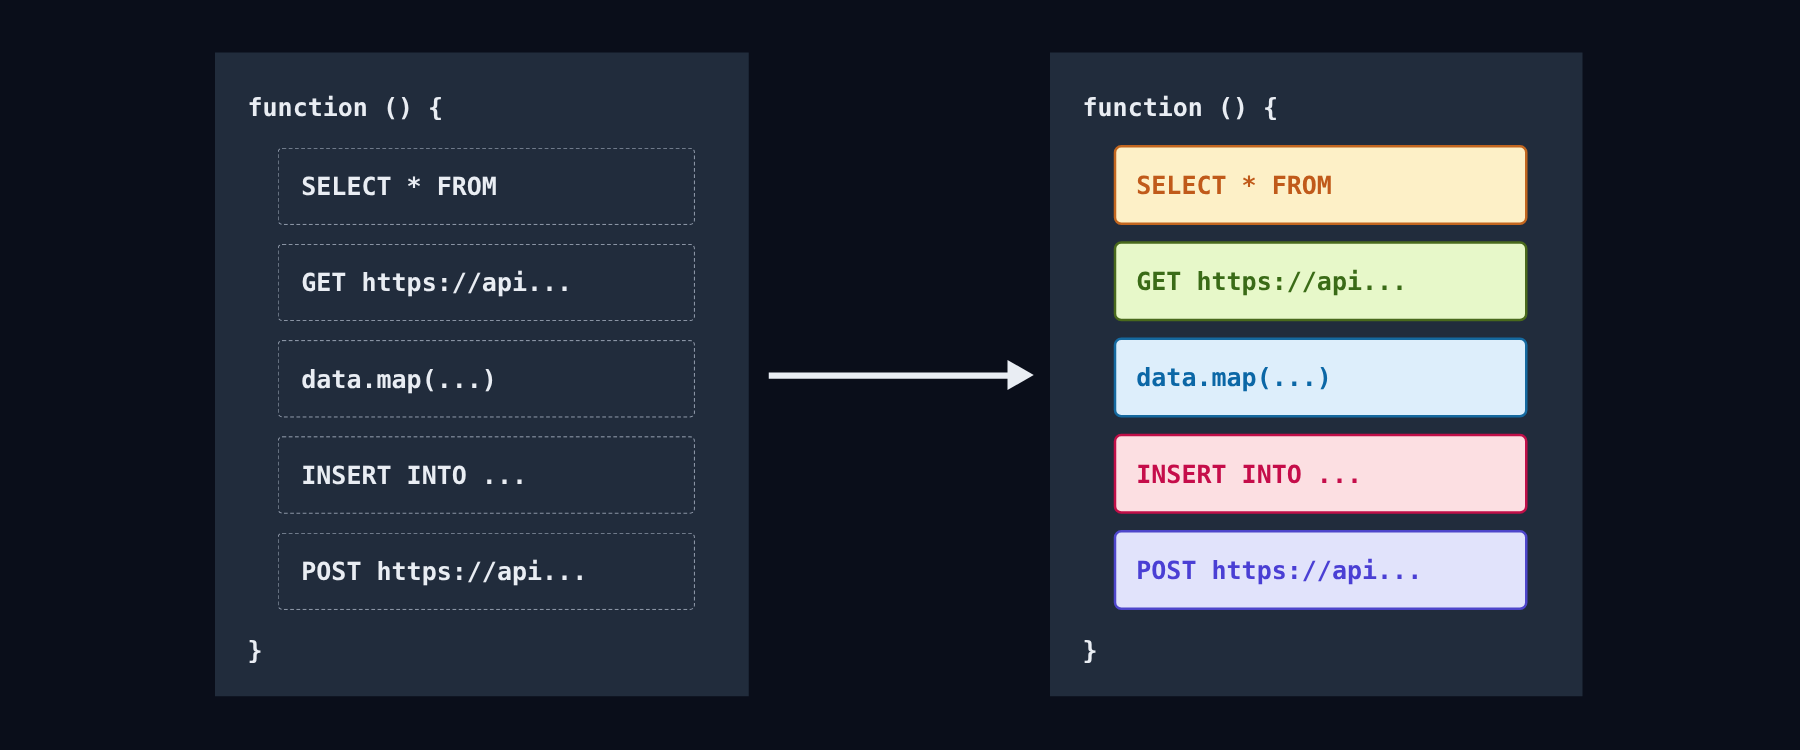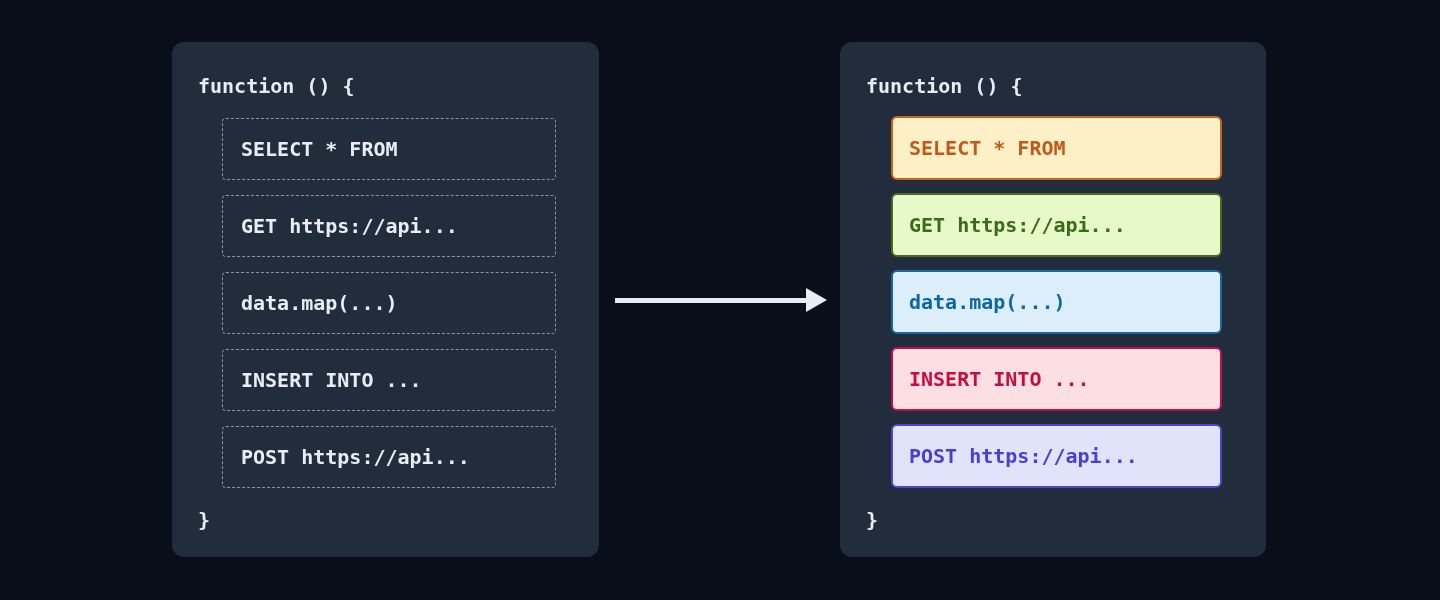--- a/index.html
+++ b/index.html
@@ -12,21 +12,21 @@
     position: relative;
     overflow: hidden;
     background: #0a0e1a;
     font-family: "DejaVu Sans Mono", "Liberation Mono", monospace;
   }
   .panel {
     position: absolute;
     top: 42px;
     height: 515px;
     background: #212c3c;
-    border-radius: 12px;
+    border-radius: 0;
   }
   #left-panel  { left: 172px; width: 427px; }
   #right-panel { left: 840px; width: 426px; }
 
   .fn-line {
     position: absolute;
     left: 26px;
     color: #e9edf3;
     font-size: 20px;
     line-height: 24px;

